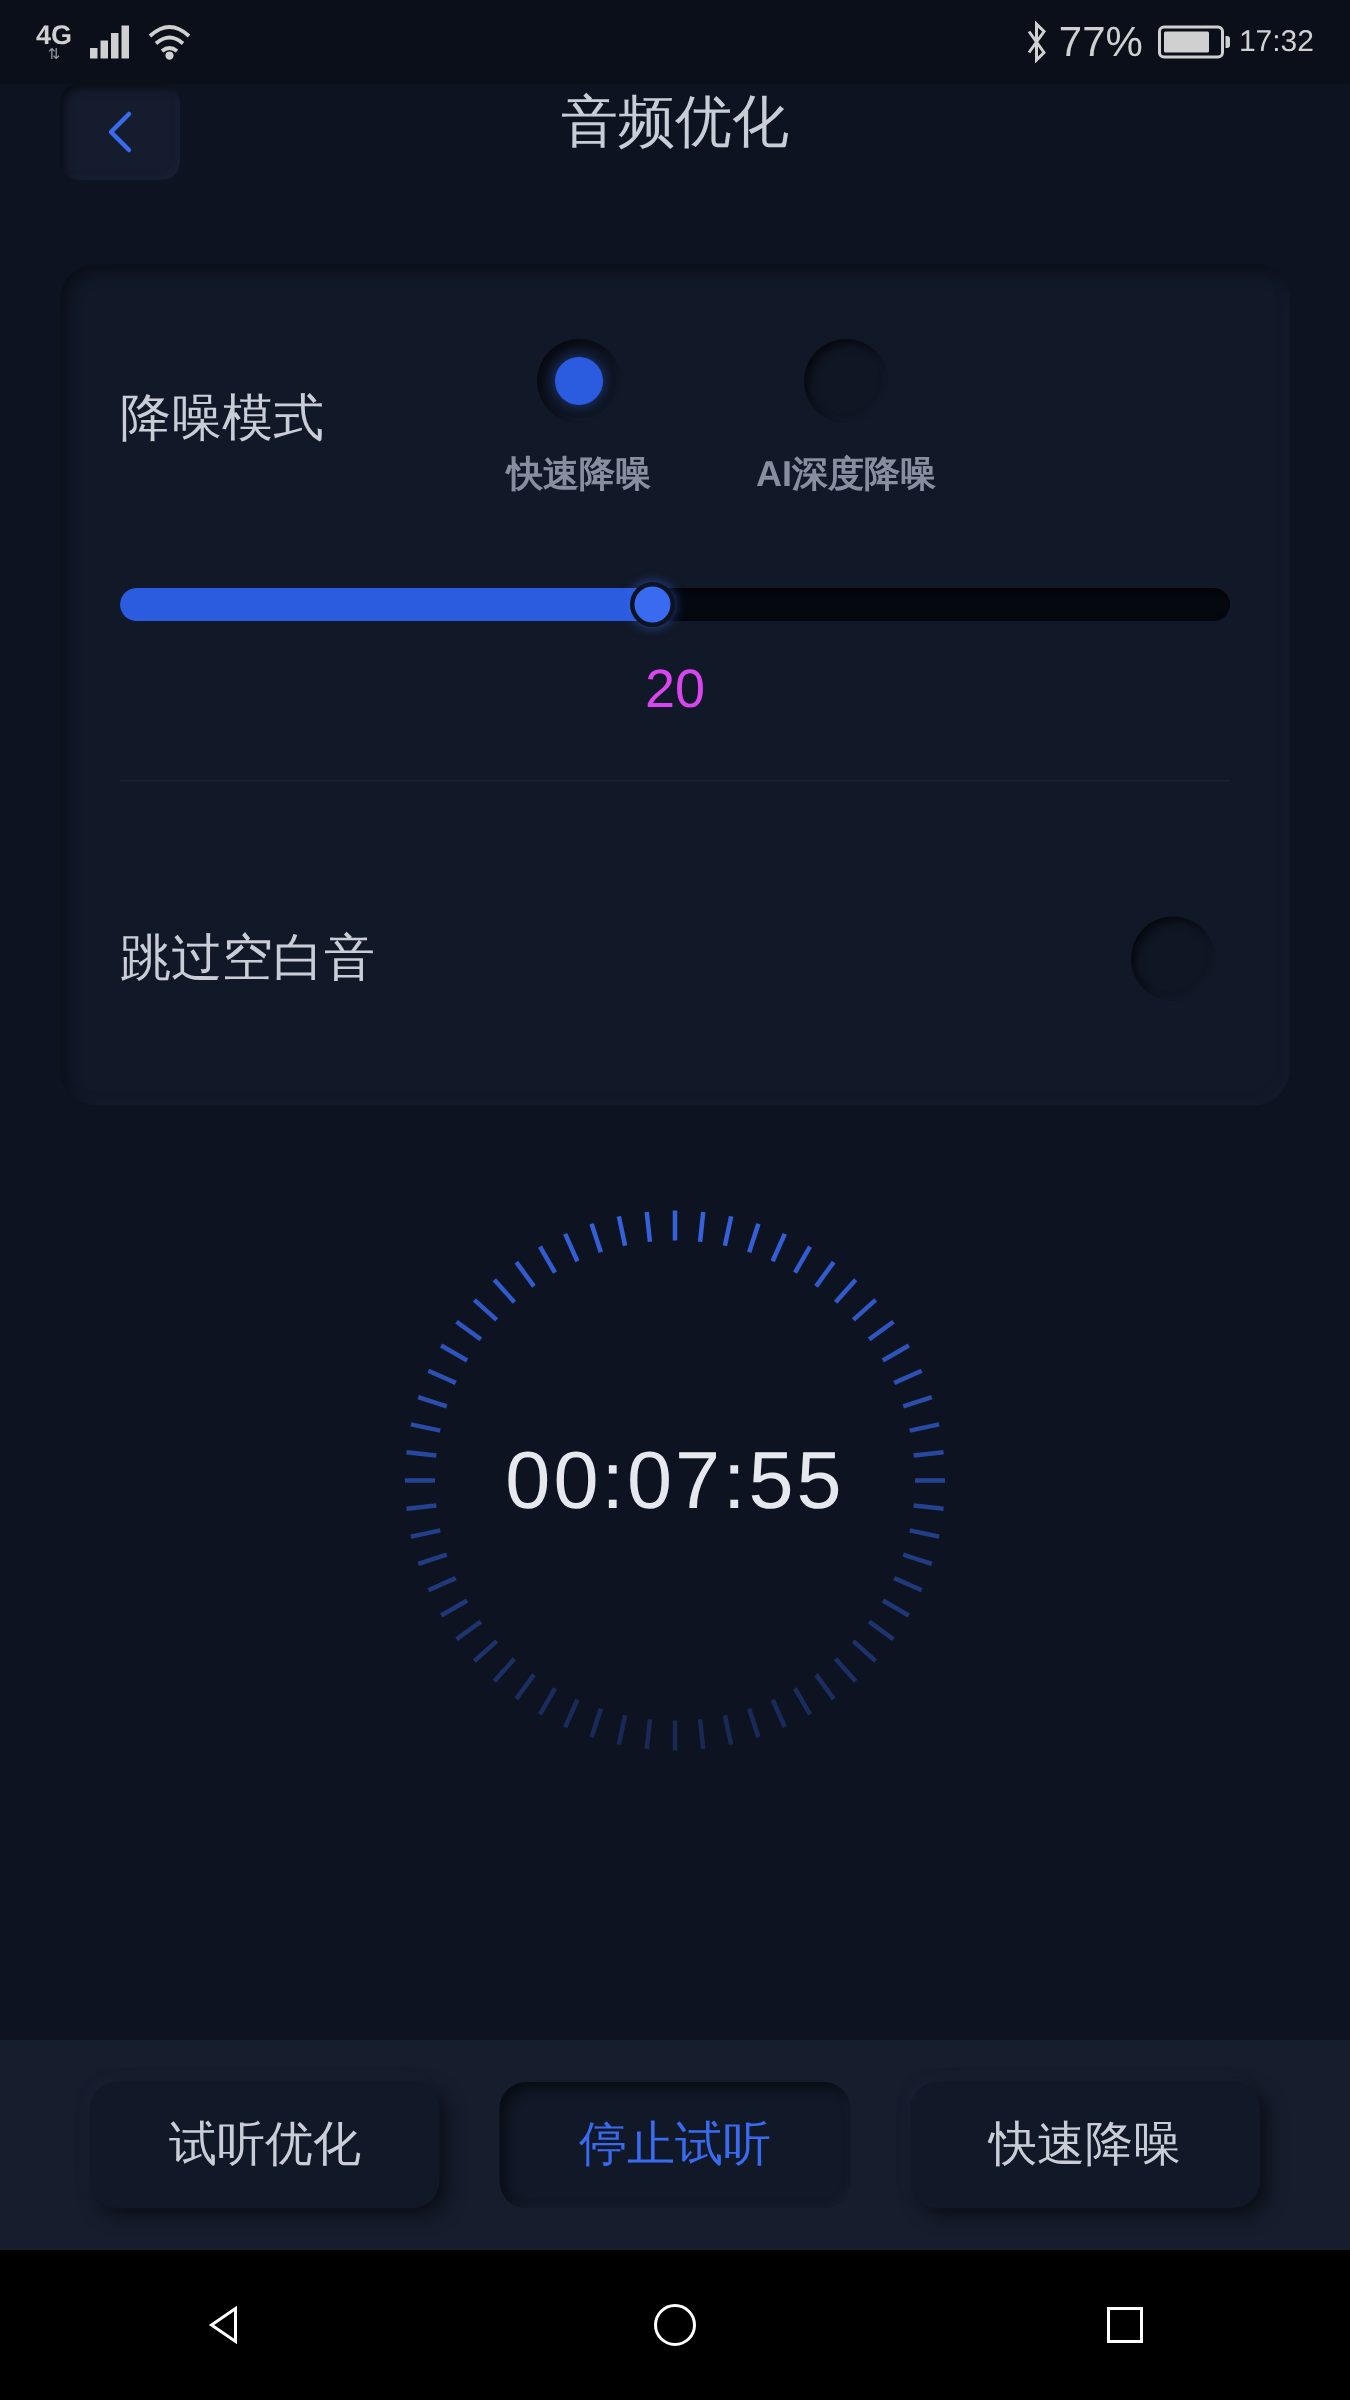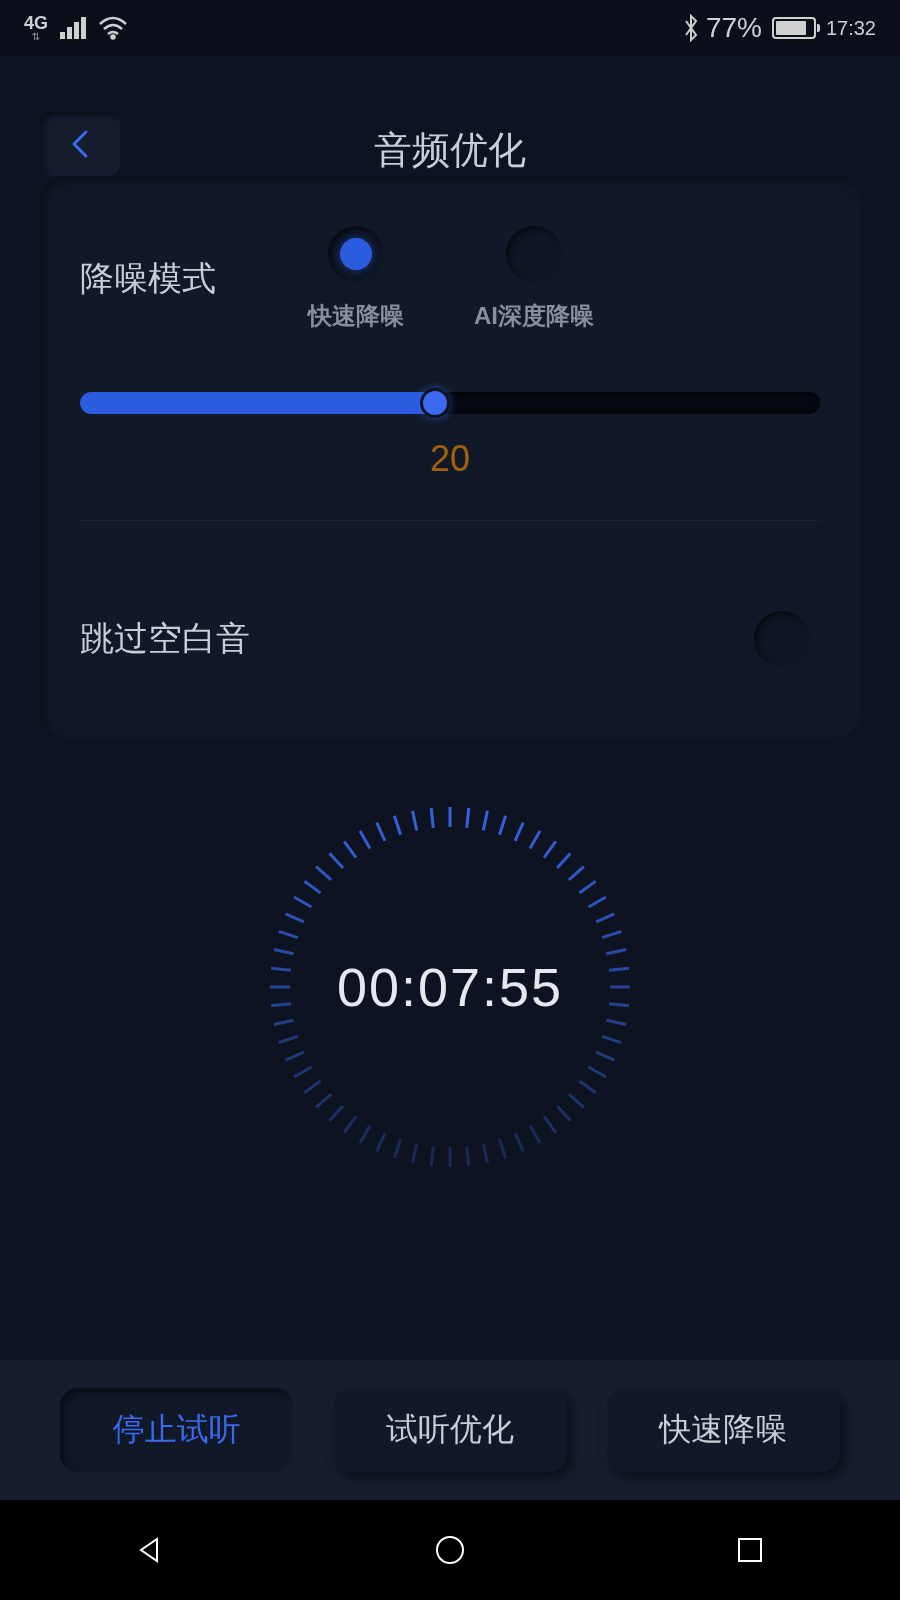--- a/index.html
+++ b/index.html
@@ -81,21 +81,21 @@
       bottom: 2px;
       width: 75%;
       background: #d0d0d0;
       border-radius: 1px;
     }
     
     
     .header {
       height: 120px;
       display: flex;
-      align-items: flex-end;
+      align-items: flex-start;
       position: relative;
       padding: 0 40px;
     }
     .back-btn {
       width: 80px;
       height: 64px;
       background: #151c2e;
       border-radius: 12px;
       display: flex;
       align-items: center;
@@ -117,21 +117,21 @@
       background: #111827;
       border-radius: 24px;
       padding: 50px 40px 70px;
       box-shadow: inset 4px 4px 10px rgba(0,0,0,0.4), inset -3px -3px 8px rgba(50,60,90,0.12);
     }
     
     
     .noise-row {
       display: flex;
       align-items: center;
-      gap: 28px;
+      gap: 58px;
     }
     .row-label {
       color: #c8cdd6;
       font-size: 34px;
       min-width: 150px;
     }
     .radio-group {
       display: flex;
       gap: 70px;
       flex: 1;
@@ -194,21 +194,21 @@
       transform: translate(-50%, -50%);
       width: 30px;
       height: 30px;
       border-radius: 50%;
       background: #3a6af0;
       border: 3px solid #0d1320;
       box-shadow: 0 0 8px rgba(58,106,240,0.6);
     }
     .slider-value {
       text-align: center;
-      color: #a16207;
+      color: #d946ef;
       font-size: 36px;
       margin-top: 24px;
     }
     
     
     .divider {
       height: 1px;
       background: #1a2233;
       margin: 40px 0 0;
     }
@@ -444,25 +444,25 @@
           <line x1="140.55728090000838" y1="37.830957392775446" x2="134.37694101250943" y2="18.809827066872373" stroke="#3a6af0" stroke-width="3" opacity="0.88"></line>
           <line x1="156.73412946915843" y1="33.49638388259112" x2="152.57589565280324" y2="13.933431867915004" stroke="#3a6af0" stroke-width="3" opacity="0.89"></line>
           <line x1="173.27544587717531" y1="30.876496741076267" x2="171.18487661182223" y2="10.986058833710814" stroke="#3a6af0" stroke-width="3" opacity="0.90"></line>
         </g>
     </svg>
     <div class="timer-text">00:07:55</div>
   </div>
 </div>
 
 <div class="bottom-bar">
+  <div class="action-btn">
+    <span>试听优化</span>
+  </div>
   <div class="action-btn primary">
     <span>停止试听</span>
-  </div>
-  <div class="action-btn">
-    <span>试听优化</span>
   </div>
   <div class="action-btn">
     <span>快速降噪</span>
   </div>
 </div>
 
 <div class="nav-bar">
   <div class="nav-icon">
     <svg width="30" height="30" viewBox="0 0 30 30" fill="none" stroke="#fff" stroke-width="2">
       <polygon points="22,4 6,15 22,26"></polygon>

